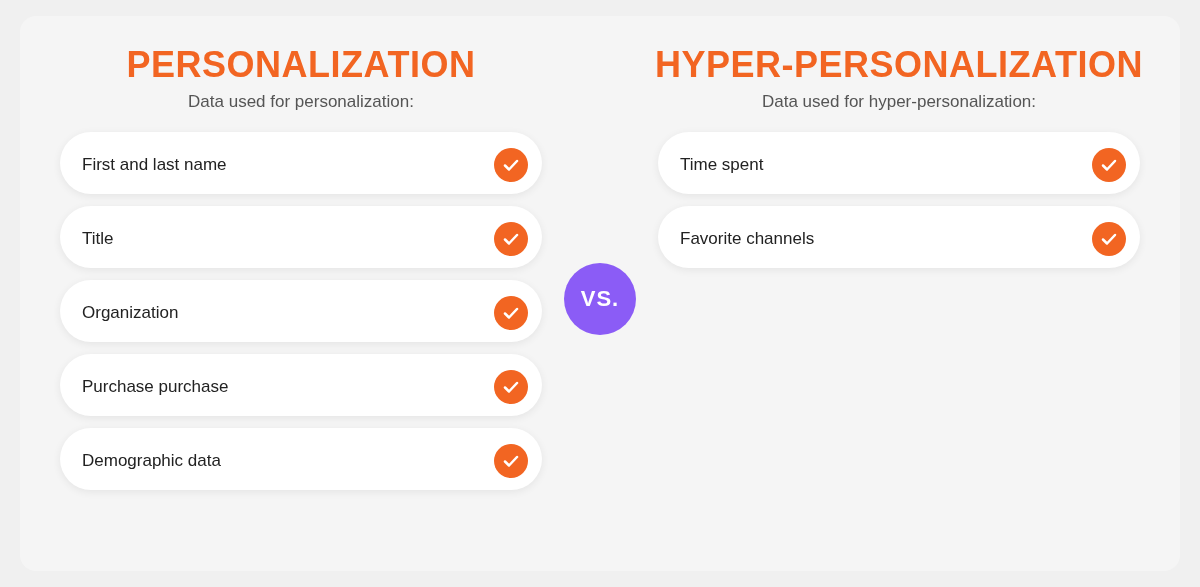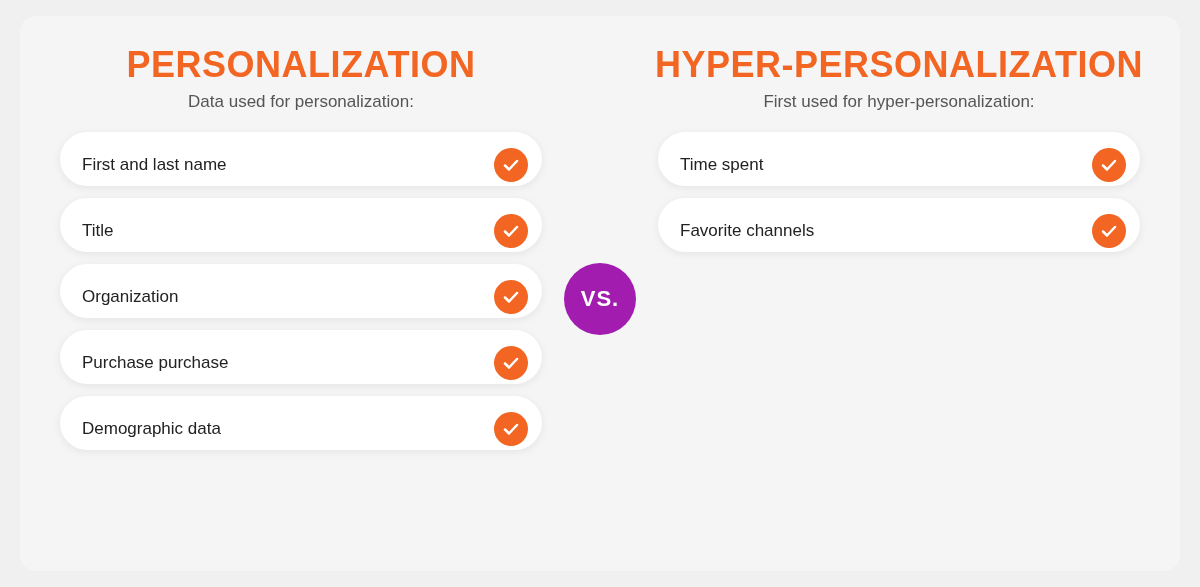--- a/index.html
+++ b/index.html
@@ -62,21 +62,21 @@
       width: 100%;
       padding: 0 8px;
     }
 
     .list-item {
       background: #ffffff;
       border-radius: 40px;
       display: flex;
       align-items: center;
       justify-content: space-between;
-      padding: 16px 14px 4px 22px;
+      padding: 16px 14px 12px 22px;
       box-shadow: 0 2px 8px rgba(0,0,0,0.07);
     }
 
     .list-item-text {
       font-size: 17px;
       color: #222;
       font-weight: 400;
     }
 
     .check-circle {
@@ -101,21 +101,21 @@
       align-items: center;
       justify-content: center;
       flex-shrink: 0;
       padding-top: 10px;
     }
 
     .vs-circle {
       width: 72px;
       height: 72px;
       border-radius: 50%;
-      background: #a21caf;
+      background: #8b5cf6;
       display: flex;
       align-items: center;
       justify-content: center;
       color: white;
       font-size: 22px;
       font-weight: 900;
       letter-spacing: 1px;
     }
   </style>
 </head>
@@ -169,21 +169,21 @@
     </div>
       </div>
   </div>
 
   <div class="vs-divider">
     <div class="vs-circle">VS.</div>
   </div>
 
   <div class="column">
     <div class="column-title">HYPER-PERSONALIZATION</div>
-    <div class="column-subtitle">First used for hyper-personalization:</div>
+    <div class="column-subtitle">Data used for hyper-personalization:</div>
     <div class="items-list">
         <div class="list-item">
       <span class="list-item-text">Time spent</span>
       <div class="check-circle">
         <svg viewBox="0 0 18 18" fill="none" xmlns="http://www.w3.org/2000/svg">
           <path d="M3 9.5L7 13.5L15 5" stroke="white" stroke-width="2.5" stroke-linecap="round" stroke-linejoin="round"></path>
         </svg>
       </div>
     </div>
         <div class="list-item">

